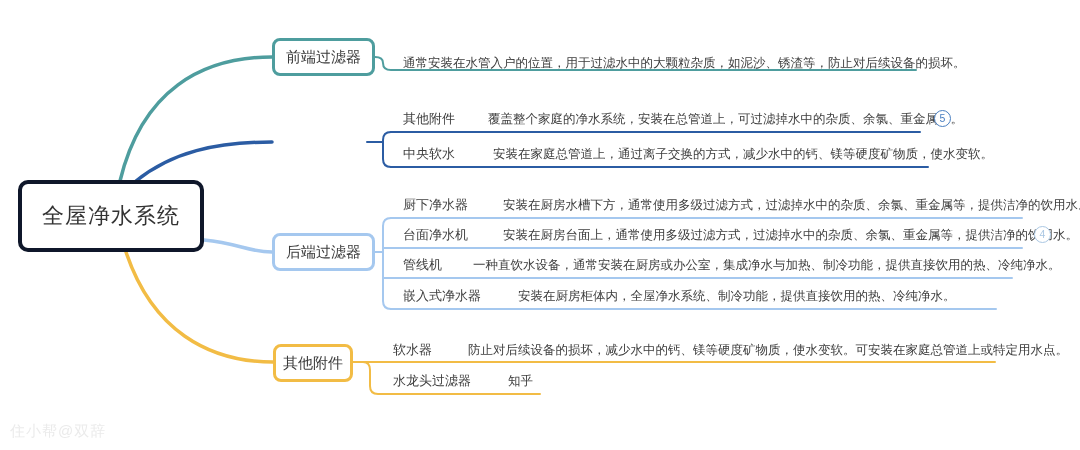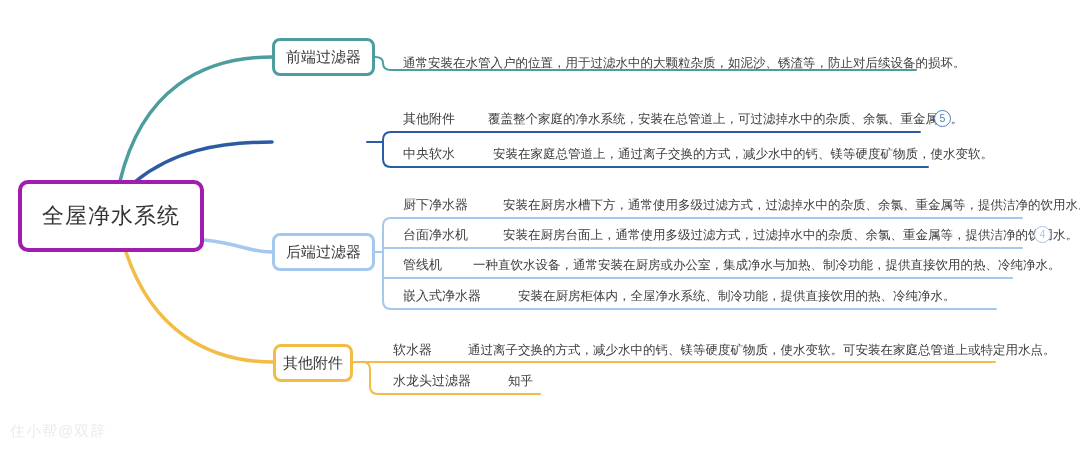--- a/index.html
+++ b/index.html
@@ -11,21 +11,21 @@
   }
   #stage{position:absolute;inset:0;width:1080px;height:450px;}
   svg.lines{position:absolute;left:0;top:0;width:1080px;height:450px;}
   .node{
     position:absolute;box-sizing:border-box;background:#ffffff;
     display:flex;align-items:center;justify-content:center;
     border-radius:8px;white-space:nowrap;
   }
   .root-node{
     left:18px;top:180px;width:186px;height:72px;
-    border:4px solid #a21caf;font-size:22px;color:#333;border-radius:10px;
+    border:4px solid #0f172a;font-size:22px;color:#333;border-radius:10px;
     z-index:3;letter-spacing:1px;
   }
   .branch-node{
     width:103px;height:38px;border:3px solid;font-size:15px;color:#3a3a3a;z-index:3;
   }
   .b1{left:272px;top:38px;border-color:#4e9d9e;}
   .b2{left:272px;top:123px;border-color:#2b5ca3;}
   .b3{left:272px;top:233px;border-color:#a5c8ef;}
   .b4{left:273px;top:344px;width:80px;border-color:#f2bc45;}
   .row{
@@ -117,21 +117,21 @@
     <span class="lbl">管线机</span>
     <span class="dsc" style="left:70px;">一种直饮水设备，通常安装在厨房或办公室，集成净水与加热、制冷功能，提供直接饮用的热、冷纯净水。</span>
   </div>
   <div class="row" style="left:403px;top:286px;">
     <span class="lbl">嵌入式净水器</span>
     <span class="dsc" style="left:115px;">安装在厨房柜体内，全屋净水系统、制冷功能，提供直接饮用的热、冷纯净水。</span>
   </div>
 
   <div class="row" style="left:393px;top:340px;">
     <span class="lbl">软水器</span>
-    <span class="dsc" style="left:75px;">通过离子交换的方式，减少水中的钙、镁等硬度矿物质，使水变软。可安装在家庭总管道上或特定用水点。</span>
+    <span class="dsc" style="left:75px;">防止对后续设备的损坏，减少水中的钙、镁等硬度矿物质，使水变软。可安装在家庭总管道上或特定用水点。</span>
   </div>
   <div class="row" style="left:393px;top:371px;">
     <span class="lbl">水龙头过滤器</span>
     <span class="dsc" style="left:115px;">知乎</span>
   </div>
 
   <div class="watermark">住小帮@双辞</div>
 
 </div>
 

